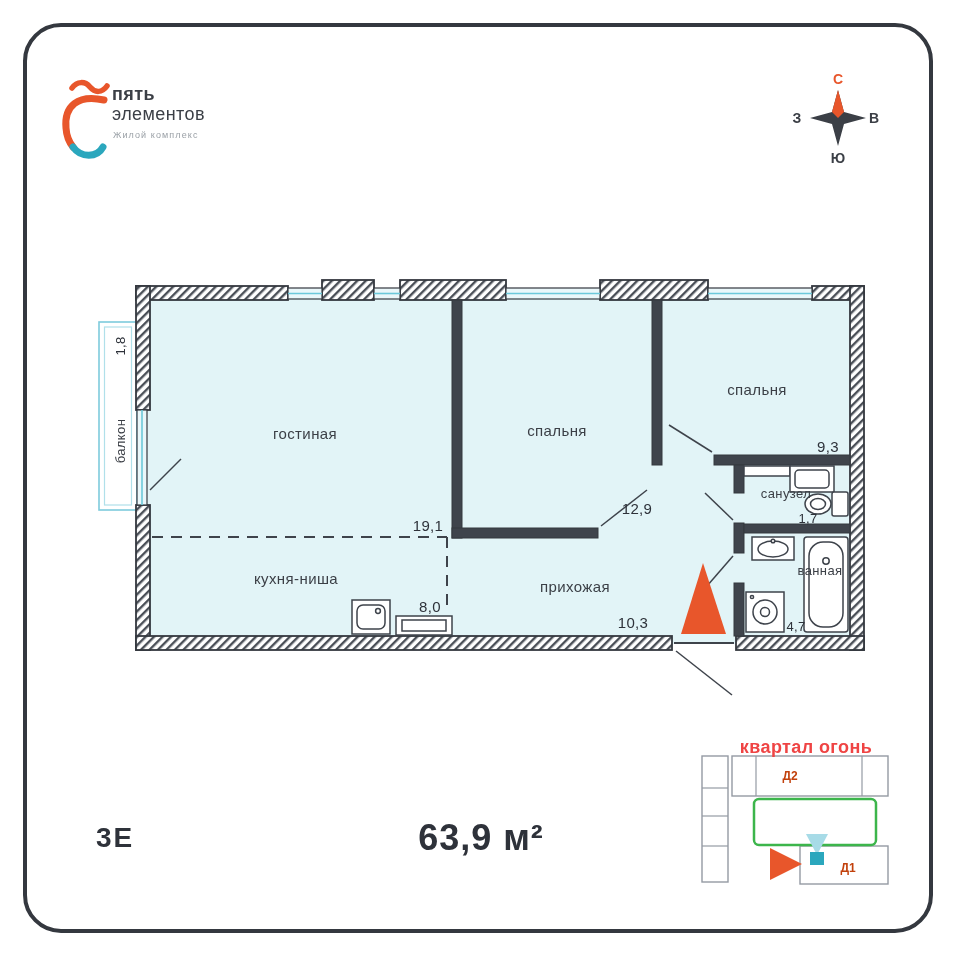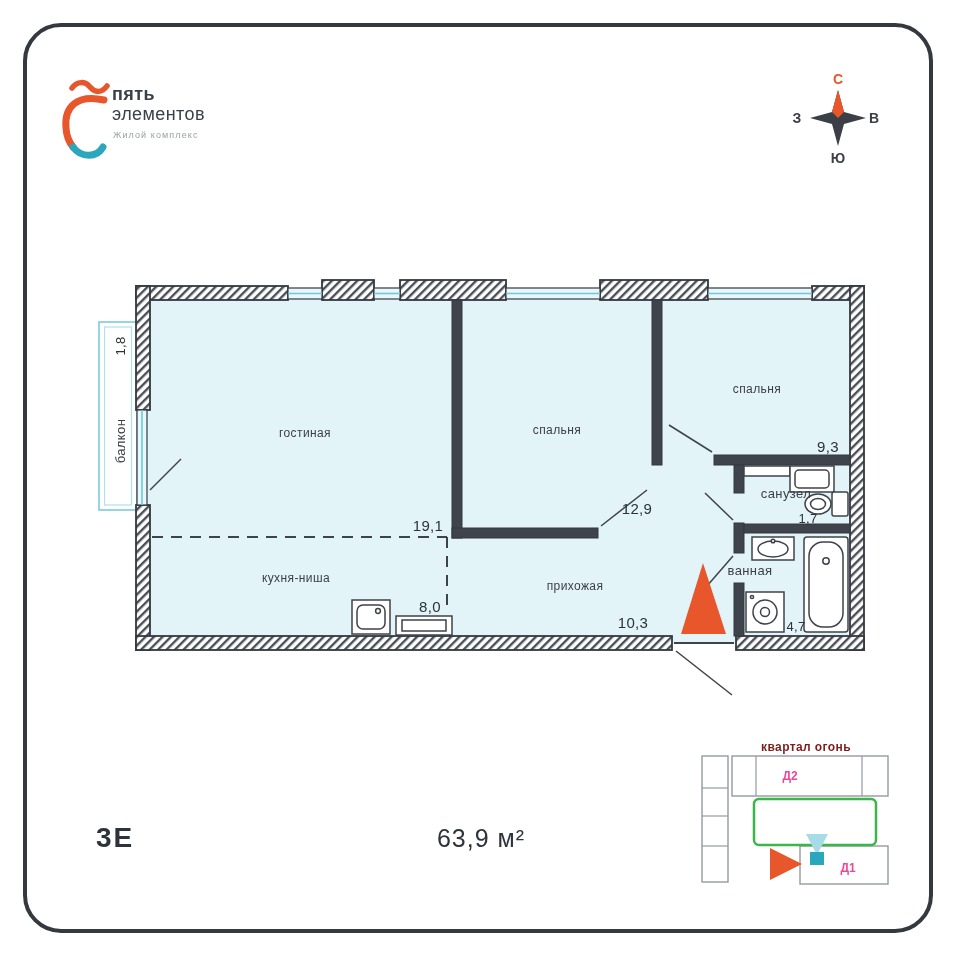--- a/index.html
+++ b/index.html
@@ -20,38 +20,38 @@
   .fix{fill:#ffffff;stroke:#3e434b;stroke-width:1.5;}
   .balc{fill:#ffffff;stroke:#7ecbdc;stroke-width:1.6;}
   .balc2{fill:none;stroke:#b0e0ea;stroke-width:1.2;}
   .sp{fill:#ffffff;stroke:#949aa3;stroke-width:1.4;}
   .spl{stroke:#949aa3;stroke-width:1.2;}
   .grn{fill:none;stroke:#3cb54b;stroke-width:2.5;}
 
   
   .txt{position:absolute;transform:translate(-50%,-50%);white-space:nowrap;}
   .vert{transform:translate(-50%,-50%) rotate(-90deg);}
-  .lbl{font-size:12px;letter-spacing:.4px;color:#3b3f46;}
+  .lbl{font-size:15px;letter-spacing:.4px;color:#3b3f46;}
   .sm{font-size:13px;}
   .num{font-size:15px;font-weight:500;letter-spacing:.3px;color:#2e323a;}
   .numsm{font-size:13px;}
   .cmp{font-size:14px;font-weight:600;color:#3b3f46;}
   .cmp.north{color:#e8562b;}
 
   .brand1{position:absolute;left:112px;top:84px;font-size:18px;font-weight:700;letter-spacing:.4px;}
   .brand2{position:absolute;left:112px;top:104px;font-size:18px;font-weight:400;letter-spacing:.4px;}
   .brandsub{position:absolute;left:113px;top:130px;font-size:9px;color:#9aa0a6;letter-spacing:1.1px;}
 
   .type{position:absolute;left:96px;top:814px;font-size:28px;font-weight:600;letter-spacing:2px;color:#2e323a;margin-top:8px;}
   .area{position:absolute;left:481px;top:838px;transform:translate(-50%,-50%);
-        font-size:25px;font-weight:400;letter-spacing:1px;color:#2e323a;}
+        font-size:36px;font-weight:700;letter-spacing:1px;color:#2e323a;}
 
   .siteTitle{position:absolute;left:806px;top:747px;transform:translate(-50%,-50%);
-             font-size:12px;font-weight:700;color:#7f1d1d;letter-spacing:.4px;}
-  .siteBld{font-size:12px;color:#ec4899;font-weight:600;text-align:center;}
+             font-size:18px;font-weight:700;color:#ef4444;letter-spacing:.4px;}
+  .siteBld{font-size:12px;color:#c2410c;font-weight:600;text-align:center;}
 </style>
 </head>
 <body>
 
 <div class="page">
   <div class="frame"></div>
 
   <svg class="overlay" viewBox="0 0 960 960">
     <defs>
       <pattern id="hatch" patternUnits="userSpaceOnUse" width="6" height="6" patternTransform="rotate(45)">
@@ -192,21 +192,21 @@
 
   <div class="txt cmp north" style="left:838px;top:79px">С</div>
   <div class="txt cmp" style="left:874px;top:118px">В</div>
   <div class="txt cmp" style="left:838px;top:158px">Ю</div>
   <div class="txt cmp" style="left:797px;top:118px">З</div>
 
   <div class="txt lbl" style="left:305px;top:433px">гостиная</div>
   <div class="txt lbl" style="left:557px;top:430px">спальня</div>
   <div class="txt lbl" style="left:757px;top:389px">спальня</div>
   <div class="txt lbl sm" style="left:786px;top:493px">санузел</div>
-  <div class="txt lbl sm" style="left:750px;top:570px">ванная</div>
+  <div class="txt lbl sm" style="left:820px;top:570px">ванная</div>
   <div class="txt lbl" style="left:296px;top:578px">кухня-ниша</div>
   <div class="txt lbl" style="left:575px;top:586px">прихожая</div>
   <div class="txt lbl sm vert" style="left:120px;top:441px">балкон</div>
 
   <div class="txt num" style="left:428px;top:525px">19,1</div>
   <div class="txt num" style="left:637px;top:508px">12,9</div>
   <div class="txt num" style="left:828px;top:446px">9,3</div>
   <div class="txt num numsm" style="left:808px;top:518px">1,7</div>
   <div class="txt num numsm" style="left:796px;top:626px">4,7</div>
   <div class="txt num" style="left:430px;top:606px">8,0</div>

